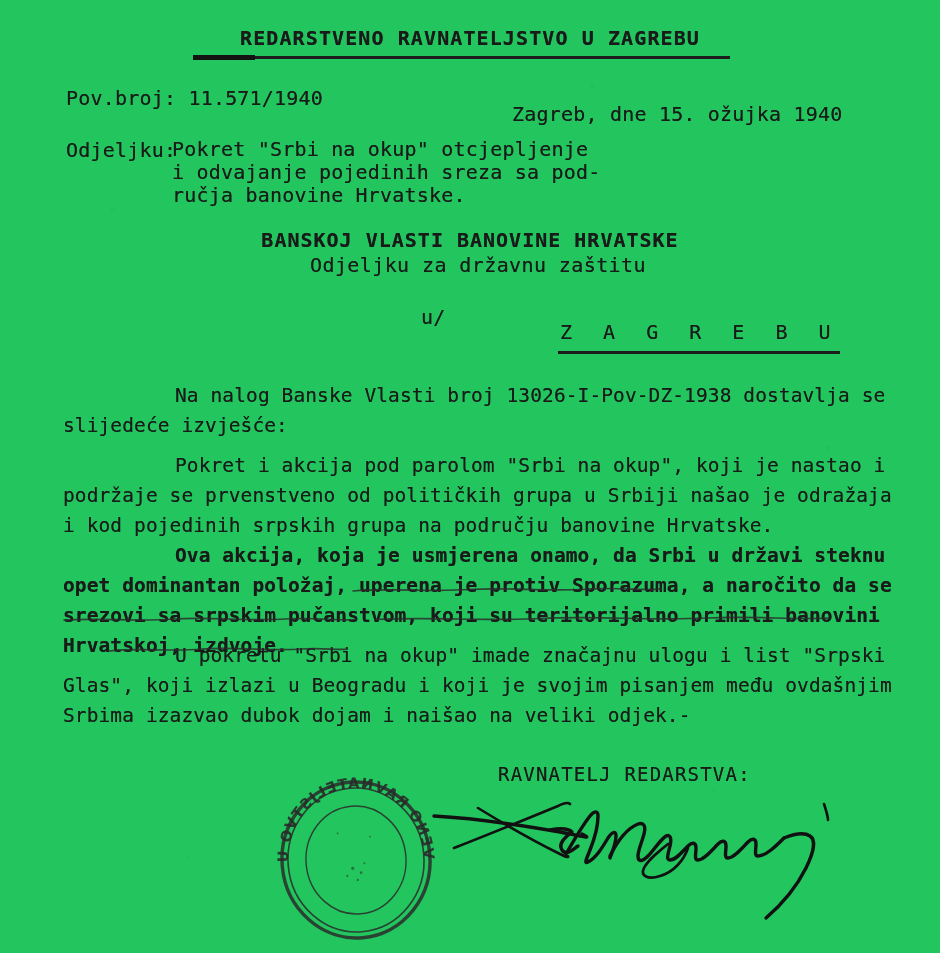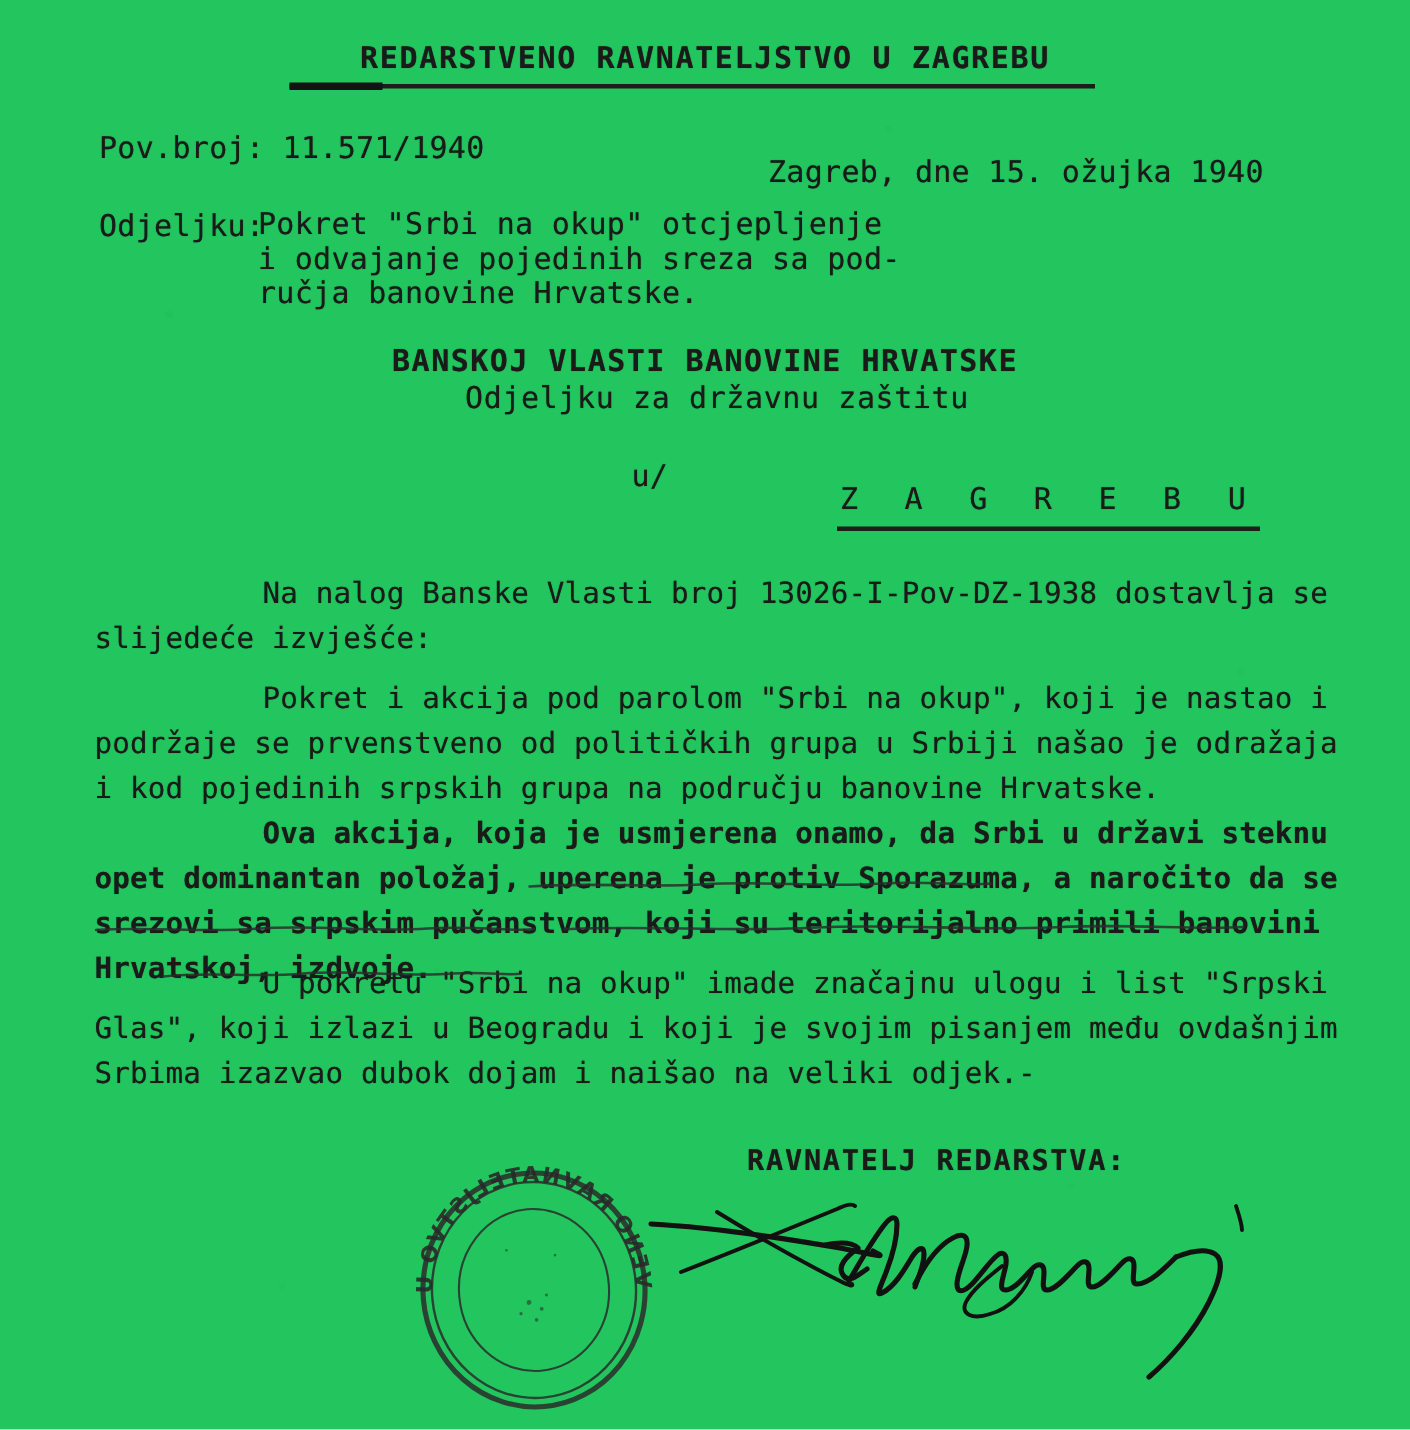--- a/index.html
+++ b/index.html
@@ -151,21 +151,21 @@
   #underline-sporazuma { left: 352px; top: 585px; width: 310px; }
   #underline-srezovi   { left: 63px;  top: 615px; width: 294px; }
   #underline-primili   { left: 375px; top: 614px; width: 455px; }
   #underline-izdvoje   { left: 108px; top: 645px; width: 240px; }
 
   
   #signatory-title {
     left: 498px;
     top: 762px;
     letter-spacing: 1.2px;
-    font-weight: bold;
+    font-weight: normal;
     font-size: 19px;
   }
 
   
   #official-stamp {
     position: absolute;
     left: 268px;
     top: 772px;
     width: 176px;
     height: 176px;

